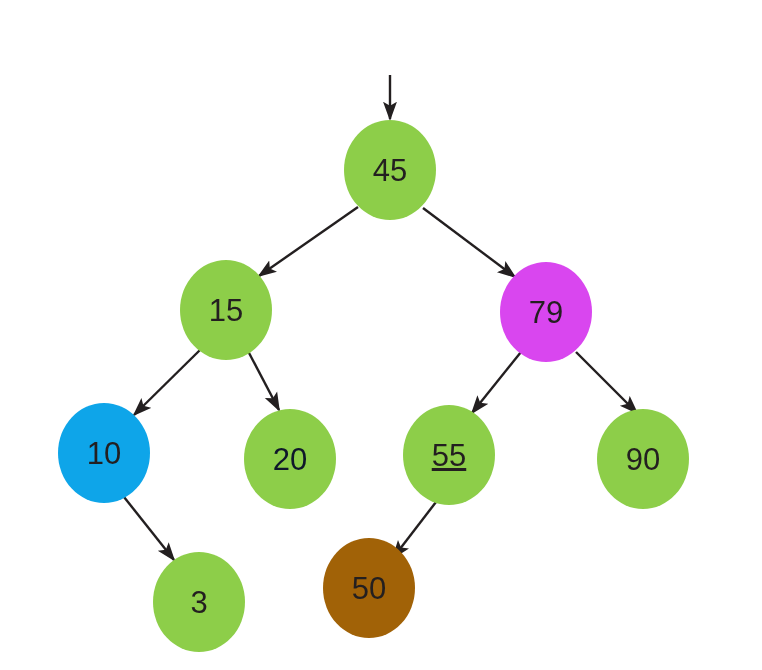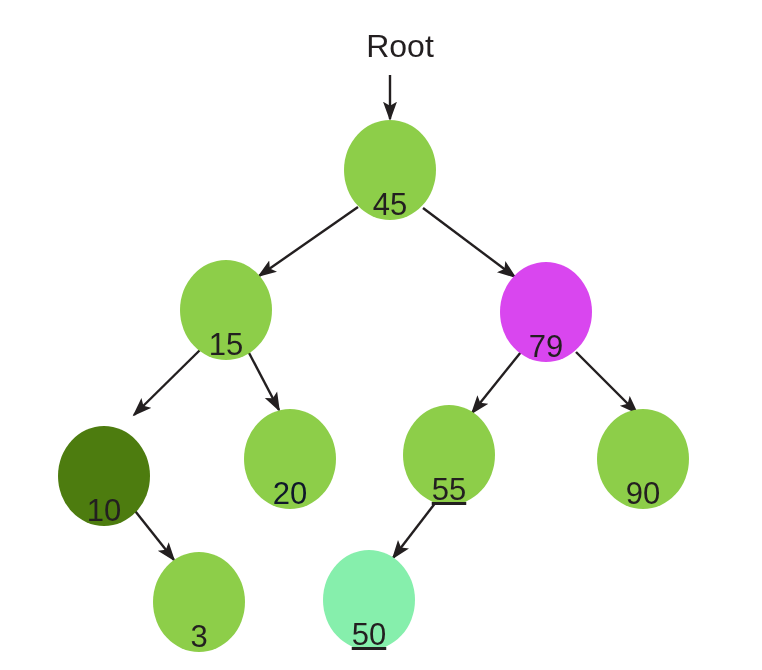--- a/index.html
+++ b/index.html
@@ -22,21 +22,21 @@
   #edges {
     position: absolute;
     top: 0;
     left: 0;
     width: 762px;
     height: 670px;
   }
   .node {
     position: absolute;
     display: flex;
-    align-items: flex-end;
+    align-items: center;
     justify-content: center;
     border-radius: 50%;
     background: #8DCE49;
     color: #231F20;
     font-size: 31px;
     font-family: "Liberation Sans", sans-serif;
     line-height: 1;
     transform: translate(-50%, -50%);
   }
   .root-label {
@@ -65,45 +65,44 @@
         <line x1="423" y1="208" x2="515" y2="277" stroke="#231F20" stroke-width="2.4" marker-end="url(#arrowhead)"></line>
         <line x1="200" y1="350" x2="134" y2="415" stroke="#231F20" stroke-width="2.4" marker-end="url(#arrowhead)"></line>
         <line x1="248" y1="351" x2="279" y2="410" stroke="#231F20" stroke-width="2.4" marker-end="url(#arrowhead)"></line>
         <line x1="521" y1="352" x2="472" y2="413" stroke="#231F20" stroke-width="2.4" marker-end="url(#arrowhead)"></line>
         <line x1="576" y1="352" x2="637" y2="413" stroke="#231F20" stroke-width="2.4" marker-end="url(#arrowhead)"></line>
         <line x1="124" y1="497" x2="174" y2="560" stroke="#231F20" stroke-width="2.4" marker-end="url(#arrowhead)"></line>
         <line x1="436" y1="502" x2="393" y2="558" stroke="#231F20" stroke-width="2.4" marker-end="url(#arrowhead)"></line>
       </g>
   </svg>
 
-  <div class="root-label" style="left: 400px; top: 46px; color: rgb(35, 31, 32);">Root</div>
 
   <div id="node-group">
       <div class="node" style="left: 390px; top: 170px; width: 92px; height: 100px; background: rgb(141, 206, 73); color: rgb(35, 31, 32);">
         <span>45</span>
       </div>
       <div class="node" style="left: 226px; top: 310px; width: 92px; height: 100px; background: rgb(141, 206, 73); color: rgb(35, 31, 32);">
         <span>15</span>
       </div>
       <div class="node" style="left: 546px; top: 312px; width: 92px; height: 100px; background: #d946ef; color: rgb(35, 31, 32);">
         <span>79</span>
       </div>
-      <div class="node" style="left: 104px; top: 476px; width: 92px; height: 100px; background: #4d7c0f; color: rgb(35, 31, 32);">
+      <div class="node" style="left: 104px; top: 453px; width: 92px; height: 100px; background: #0ea5e9; color: rgb(35, 31, 32);">
         <span>10</span>
       </div>
       <div class="node" style="left: 290px; top: 459px; width: 92px; height: 100px; background: rgb(141, 206, 73); color: #0f172a;">
         <span>20</span>
       </div>
       <div class="node" style="left: 449px; top: 455px; width: 92px; height: 100px; background: rgb(141, 206, 73); color: rgb(35, 31, 32); text-decoration: underline;">
         <span>55</span>
       </div>
       <div class="node" style="left: 643px; top: 459px; width: 92px; height: 100px; background: rgb(141, 206, 73); color: rgb(35, 31, 32);">
         <span>90</span>
       </div>
       <div class="node" style="left: 199px; top: 602px; width: 92px; height: 100px; background: rgb(141, 206, 73); color: rgb(35, 31, 32);">
         <span>3</span>
       </div>
-      <div class="node" style="left: 369px; top: 600px; width: 92px; height: 100px; background: #86efac; color: rgb(35, 31, 32); text-decoration: underline;">
+      <div class="node" style="left: 369px; top: 588px; width: 92px; height: 100px; background: #a16207; color: rgb(35, 31, 32);">
         <span>50</span>
       </div>
     </div>
 
 </div>
 
 </body></html>

